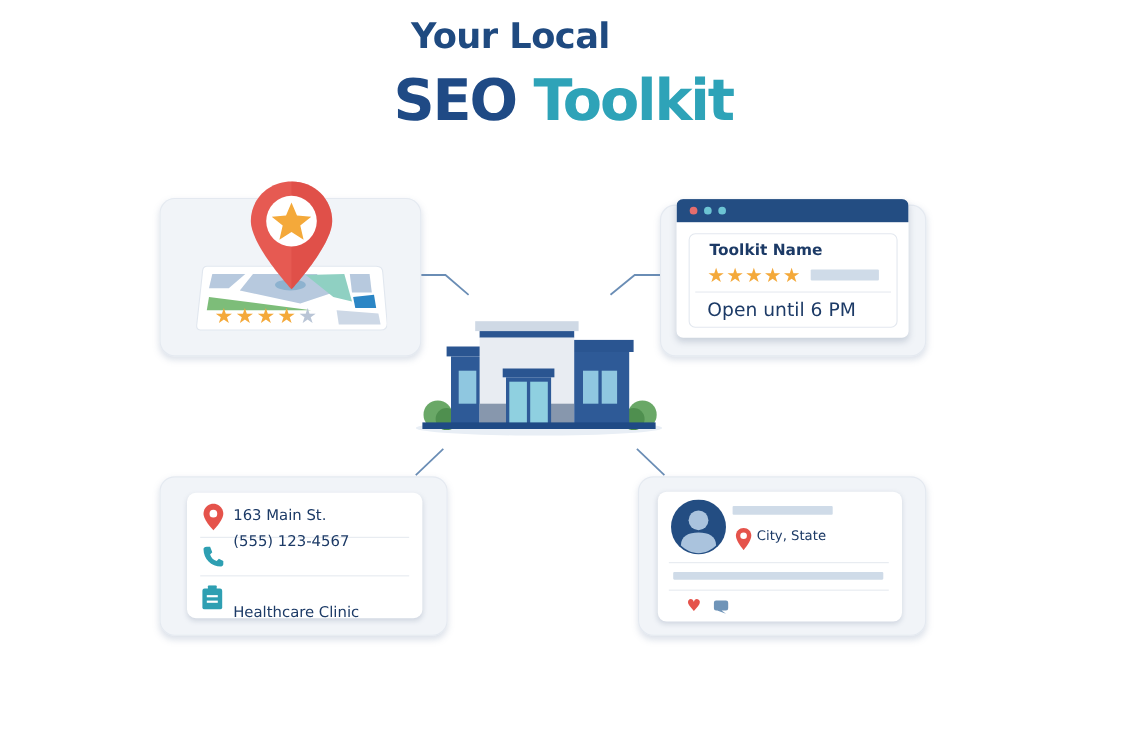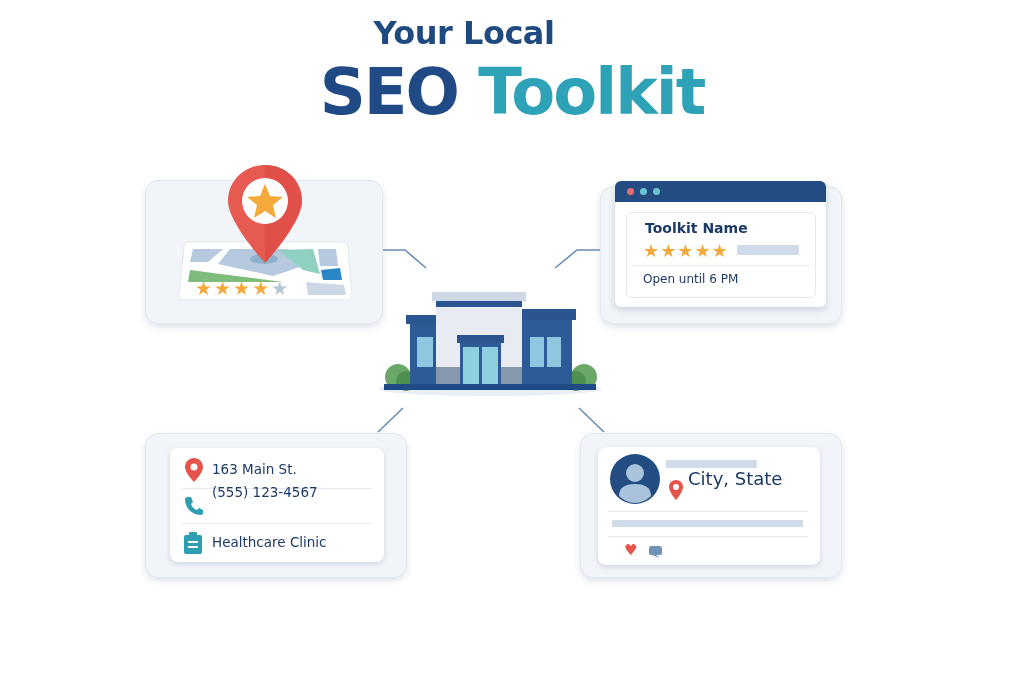--- a/index.html
+++ b/index.html
@@ -7,21 +7,21 @@
     width: 1024px; height: 683px; background: #ffffff; overflow: hidden;
     font-family: "DejaVu Sans", "Liberation Sans", sans-serif;
     position: relative;
   }
   .title-small {
     position: absolute; left: 0; width: 928px; top: 14px; text-align: center;
     font-size: 32px; font-weight: bold; color: #1f4a80; letter-spacing: -0.5px;
   }
   .title-big {
     position: absolute; left: 0; width: 1024px; top: 56px; text-align: center;
-    font-size: 64px; font-weight: bold; letter-spacing: -2px; line-height: 72px;
+    font-size: 52px; font-weight: bold; letter-spacing: -2px; line-height: 72px;
   }
   .title-big .seo { color: #1f4a85; }
   .title-big .tk { color: #2ea3b8; }
 
   .panel {
     position: absolute; background: #f1f4f8; border-radius: 14px;
     box-shadow: 0 3px 6px rgba(120,140,170,0.25), inset 0 0 0 1px #e4e9f0;
   }
   .card {
     position: absolute; background: #ffffff; border-radius: 8px;
@@ -35,21 +35,21 @@
   .star { font-size: 19px; line-height: 19px; }
 
   
   .browser { position: absolute; left: 615px; top: 181px; width: 211px; height: 126px;
     background: #fff; border-radius: 6px; box-shadow: 0 3px 6px rgba(90,110,140,0.25); overflow: hidden; }
   .browser-bar { height: 21px; background: #234d82; display: flex; align-items: center; gap: 6px; padding-left: 12px; }
   .dot { width: 7px; height: 7px; border-radius: 50%; }
   .inner-card { position: absolute; left: 626px; top: 212px; width: 190px; height: 86px;
     border: 1px solid #e3e8ef; border-radius: 6px; background: #fff; }
   .clinic-name { position: absolute; left: 645px; top: 220px; font-size: 14px; font-weight: bold; color: #1c3a66; }
-  .open-text { position: absolute; left: 643px; top: 272px; font-size: 12px; color: #1c3a66; }
+  .open-text { position: absolute; left: 643px; top: 272px; font-size: 17px; color: #1c3a66; }
 
   
   .row-text { position: absolute; font-size: 13.5px; color: #1c3a66; }
   .divider { position: absolute; height: 1px; background: #e6eaf0; }
 
   
   .bar { position: absolute; background: #cfdbe8; border-radius: 1px; }
 </style>
 </head>
 <body>
@@ -160,35 +160,35 @@
 </svg>
 <div class="row-text" style="left:212px;top:484px;">(555) 123-4567</div>
 <div class="divider" style="left:182px;top:523px;width:190px;"></div>
 
 <svg style="position:absolute;left:183px;top:532px;" width="20" height="22" viewBox="0 0 20 22">
   <rect x="6" y="0" width="8" height="4" rx="1" fill="#2e9fb2"></rect>
   <rect x="1" y="3" width="18" height="19" rx="2" fill="#2e9fb2"></rect>
   <rect x="5" y="9" width="10" height="2" fill="#fff"></rect>
   <rect x="5" y="14" width="10" height="2" fill="#fff"></rect>
 </svg>
-<div class="row-text" style="left:212px;top:534px;text-align:center;">Healthcare Clinic</div>
+<div class="row-text" style="left:212px;top:549px;text-align:center;">Healthcare Clinic</div>
 
 <div class="panel" style="left:580px;top:433px;width:262px;height:145px;"></div>
 <div class="card" style="left:598px;top:447px;width:222px;height:118px;"></div>
 
 <svg style="position:absolute;left:610px;top:454px;" width="50" height="50" viewBox="0 0 50 50">
   <circle cx="25" cy="25" r="25" fill="#234d82"></circle>
   <circle cx="25" cy="19" r="9" fill="#aac3dd"></circle>
   <path d="M9,42 C9,33 16,30 25,30 C34,30 41,33 41,42 C37,46 31,49 25,49 C19,49 13,46 9,42 Z" fill="#aac3dd"></path>
 </svg>
 <div class="bar" style="left:666px;top:460px;width:91px;height:8px;"></div>
 <svg style="position:absolute;left:668px;top:479px;" width="16" height="22" viewBox="0 0 16 22">
   <path d="M8,1 C4,1 1,4 1,8 C1,13 8,21 8,21 C8,21 15,13 15,8 C15,4 12,1 8,1 Z" fill="#e5534b"></path>
   <circle cx="8" cy="8" r="3" fill="#fff"></circle>
 </svg>
-<div class="row-text" style="left:688px;top:468px;font-size:18px;">City, State</div>
+<div class="row-text" style="left:688px;top:480px;font-size:12px;">City, State</div>
 <div class="divider" style="left:608px;top:511px;width:200px;"></div>
 <div class="bar" style="left:612px;top:520px;width:191px;height:7px;"></div>
 <div class="divider" style="left:608px;top:536px;width:200px;"></div>
 <span style="position:absolute;left:624px;top:542px;font-size:15px;color:#e5534b;line-height:16px;">♥</span>
 <svg style="position:absolute;left:648px;top:545px;" width="15" height="14" viewBox="0 0 15 14">
   <path d="M3,1 L12,1 Q14,1 14,3 L14,8 Q14,10 12,10 L8,10 L12,13 L4,10 L3,10 Q1,10 1,8 L1,3 Q1,1 3,1 Z" fill="#6f94b8"></path>
 </svg>
 
 </body></html>

